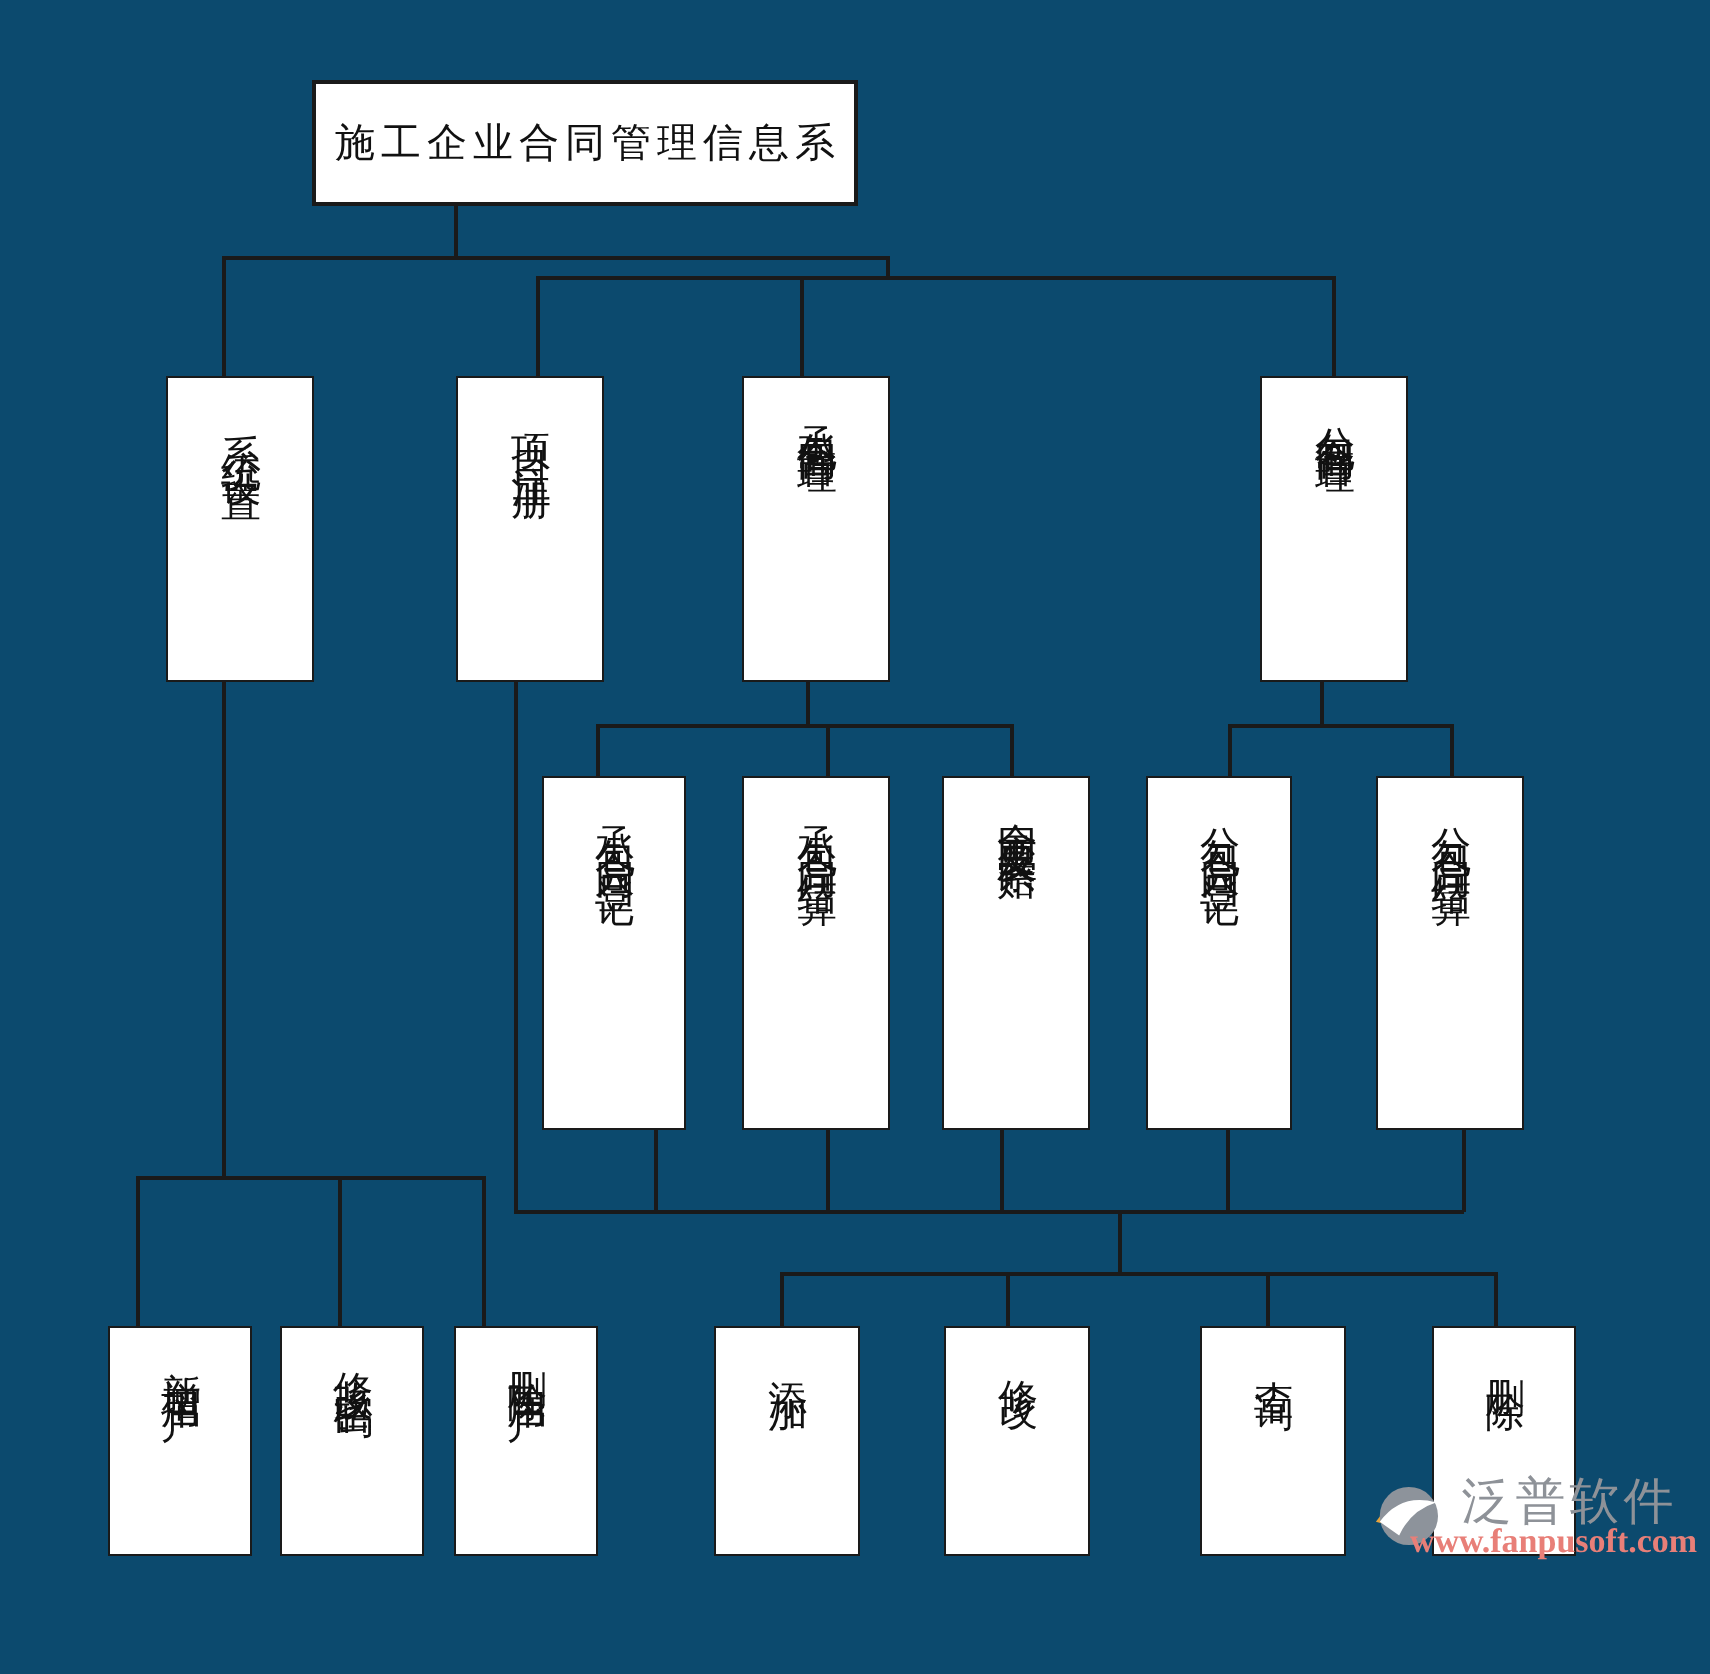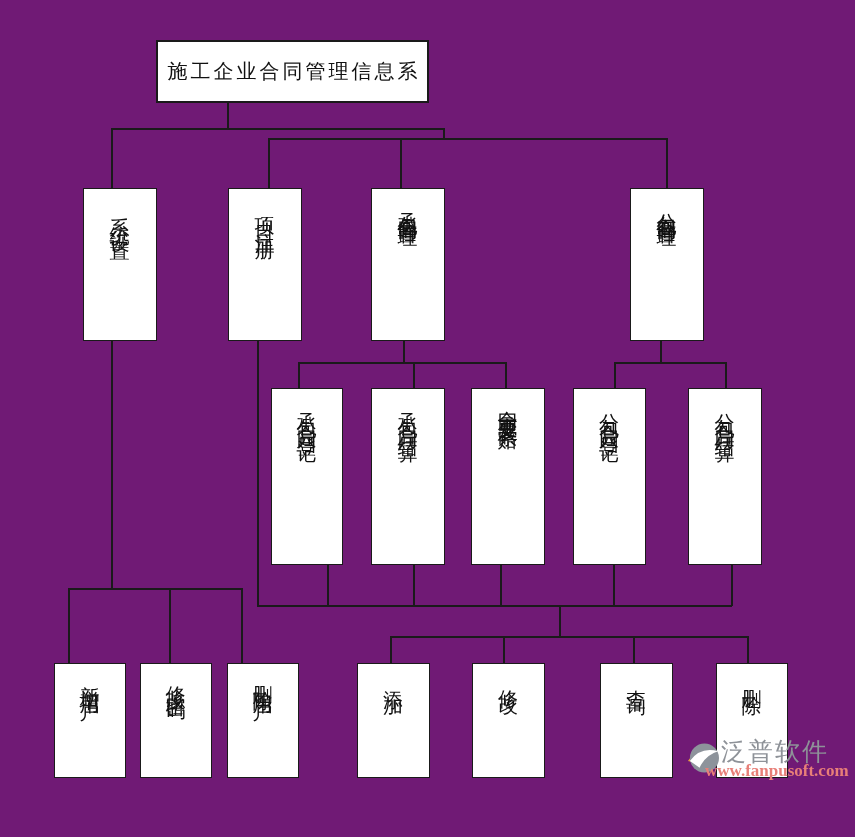--- a/index.html
+++ b/index.html
@@ -1,19 +1,19 @@
 <!DOCTYPE html>
 <html><head>
 <meta charset="utf-8">
 <style>
   html,body{margin:0;padding:0;background:#ffffff;}
   .stage{
     position:relative;
     width:855px;height:837px;
-    background:#701a75;
+    background:#0c4a6e;
     font-family:"Liberation Serif","DejaVu Serif",serif;
     color:#111111;
     overflow:hidden;
   }
   
   .hl{position:absolute;height:1.5px;background:#1a1a1a;}
   .vl{position:absolute;width:1.5px;background:#1a1a1a;}
   
   .node{
     position:absolute;
@@ -38,21 +38,21 @@
     line-height:1;
   }
   .pt12{padding-top:12px;} .pt8{padding-top:8px;}
   .pt6{padding-top:6px;}  .pt10{padding-top:10px;}
   .sp8{letter-spacing:8px;} .sp6{letter-spacing:6px;}
   .sp5{letter-spacing:5px;} .sp3{letter-spacing:3px;}
   
   .watermark{
     position:absolute;left:686px;top:738px;
     display:flex;align-items:flex-start;
-    z-index:5;pointer-events:none;
+    z-index:5;pointer-events:none;text-align:center;
   }
   .wm-logo{width:33px;height:36px;margin-top:2px;}
   .wm-text{margin-left:2px;}
   .wm-brand{
     font-size:25px;line-height:27px;color:#8e9298;
     letter-spacing:2px;white-space:nowrap;
     font-family:"Liberation Sans","DejaVu Sans",sans-serif;
   }
   .wm-url{
     font-size:17px;line-height:14px;color:#e87f78;

